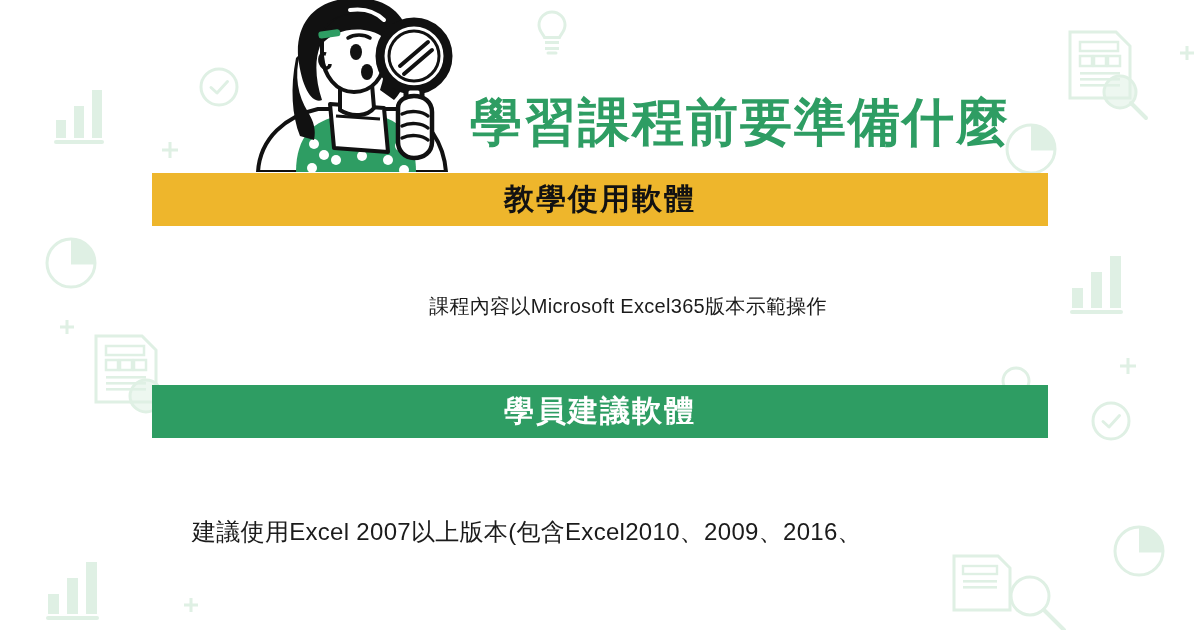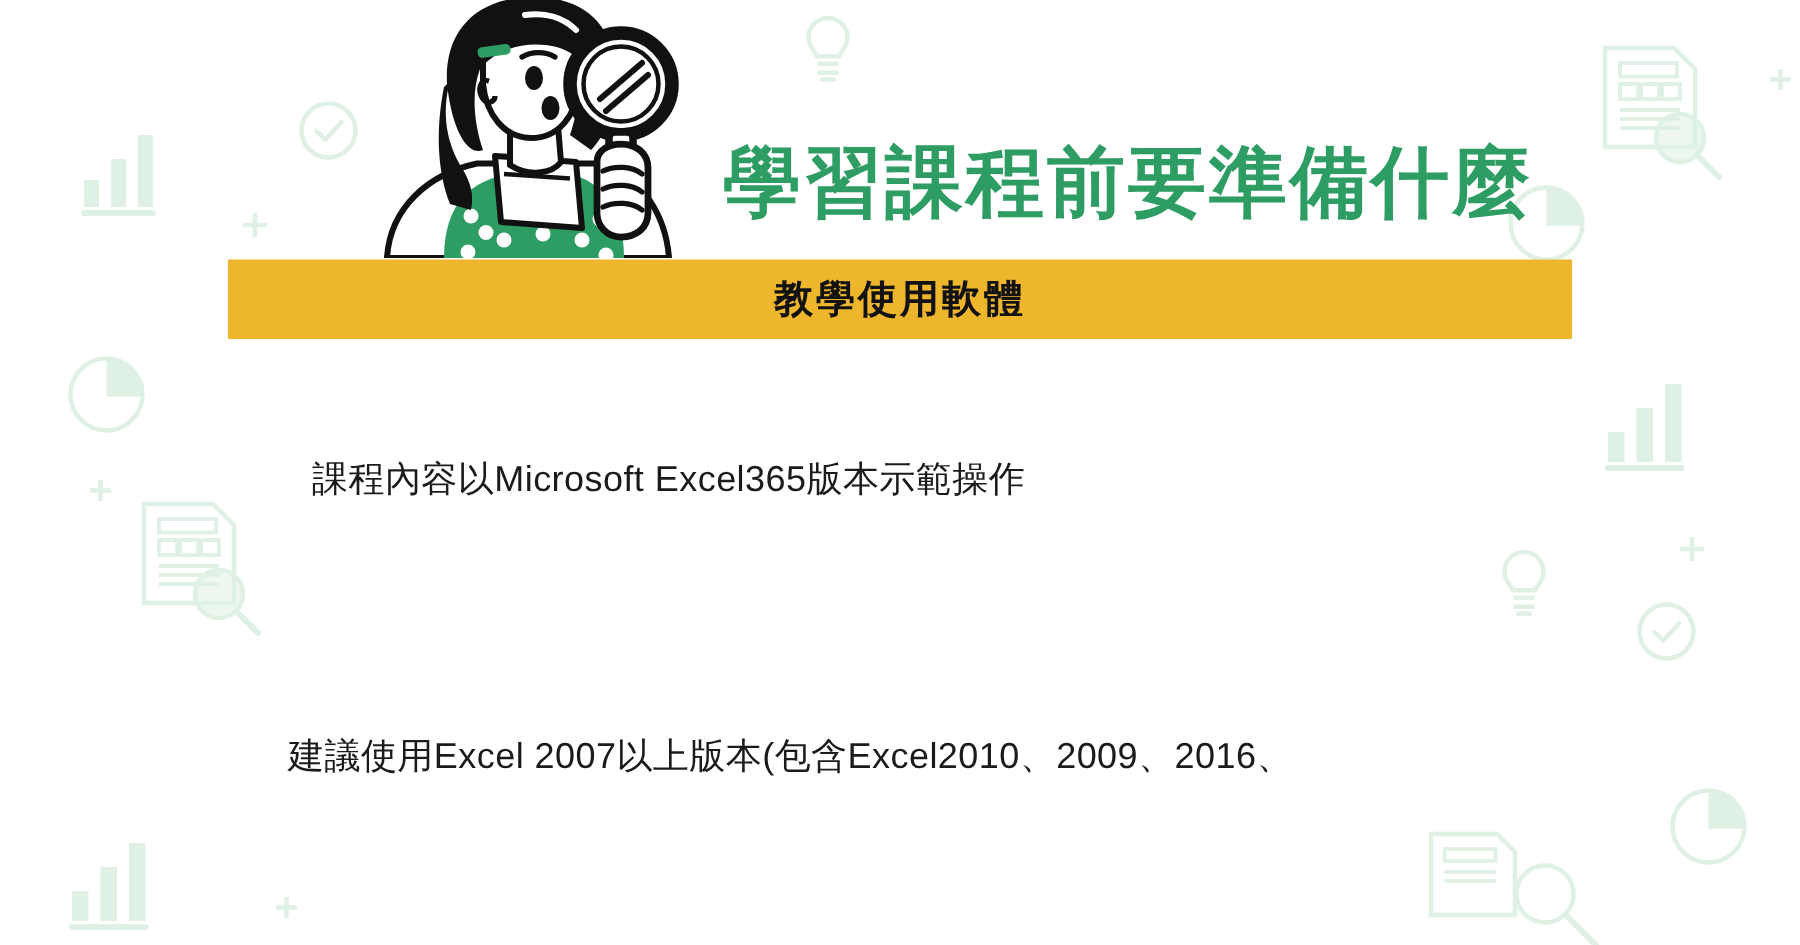--- a/index.html
+++ b/index.html
@@ -35,21 +35,21 @@
     top: -4px;
     width: 216px;
     height: 176px;
     z-index: 2;
   }
   #illustration svg { display: block; width: 100%; height: 100%; }
 
   
   #page-title {
     position: absolute;
-    left: 482px;
+    left: 470px;
     top: 58px;
     z-index: 3;
     font-size: 52px;
     line-height: 1.15;
     font-weight: bold;
     letter-spacing: 2px;
     color: #2e9d63;
     white-space: nowrap;
   }
 
@@ -60,40 +60,40 @@
     top: 173px;
     width: 896px;
     z-index: 3;
   }
   .section { width: 100%; }
   .banner {
     height: 53px;
     display: flex;
     align-items: center;
     justify-content: center;
-    font-size: 26px;
+    font-size: 30px;
     font-weight: bold;
     letter-spacing: 2px;
   }
   .banner.yellow { background: #eeb62c; color: #121212; }
   .banner.green  { background: #2e9d63; color: #ffffff; }
 
   .body-text {
     font-size: 24px;
     line-height: 1.33;
     color: #1b1b1b;
     letter-spacing: 0.3px;
     padding: 14px 0 12px 40px;
     white-space: pre-wrap;
   }
   .body-text.tight { padding: 14px 0 10px 40px; }
 
   .para-line { display: block; }
 
-  .s1-body { padding-left: 56px; font-size: 24px; }
+  .s1-body { padding-left: 56px; font-size: 20px; text-align: center; }
 </style>
 </head>
 <body>
 
 <div id="decor-layer">
 
   <div class="decor" style="left:52px; top:84px;">
     <svg width="56" height="62" viewBox="0 0 56 62" fill="none">
       <rect x="4" y="36" width="10" height="18" fill="#dff0e4"></rect>
       <rect x="22" y="22" width="10" height="32" fill="#dff0e4"></rect>
@@ -327,20 +327,23 @@
   <section class="section">
     <div class="banner yellow">
       <span>教學使用軟體</span>
     </div>
     <div class="body-text s1-body">
       <span class="para-line">課程內容以Microsoft Excel365版本示範操作</span>
     </div>
   </section>
 
   <section class="section">
+    <div class="banner green">
+      <span>學員建議軟體</span>
+    </div>
     <div class="body-text tight">
       <span class="para-line">建議使用Excel 2007以上版本(包含Excel2010、2009、2016、</span>
       
       
       
     </div>
   </section>
 
 </div>
 

